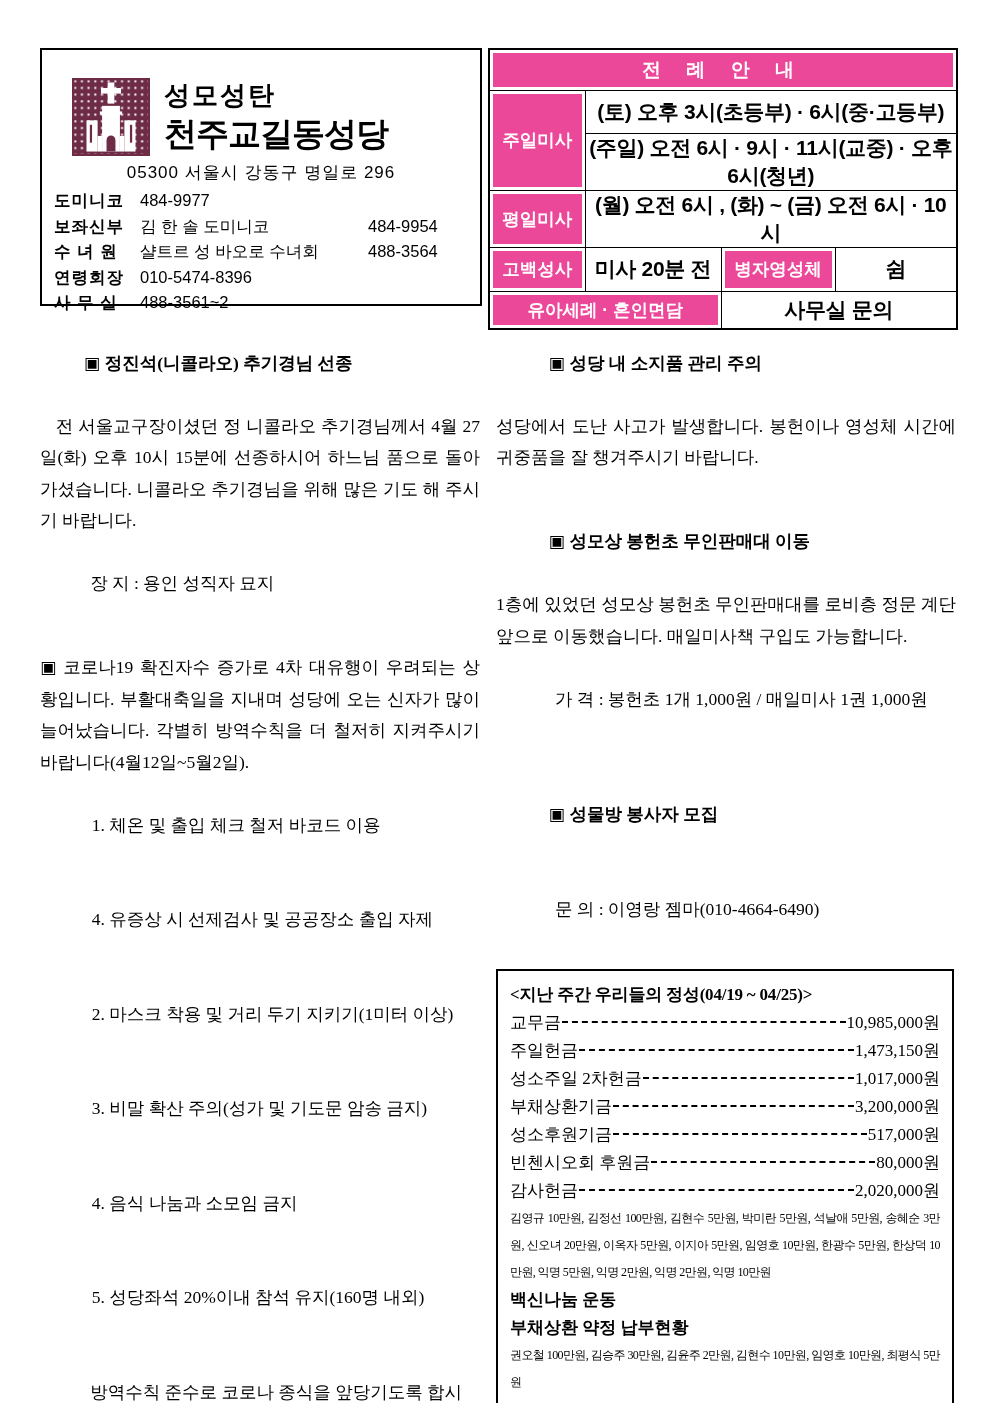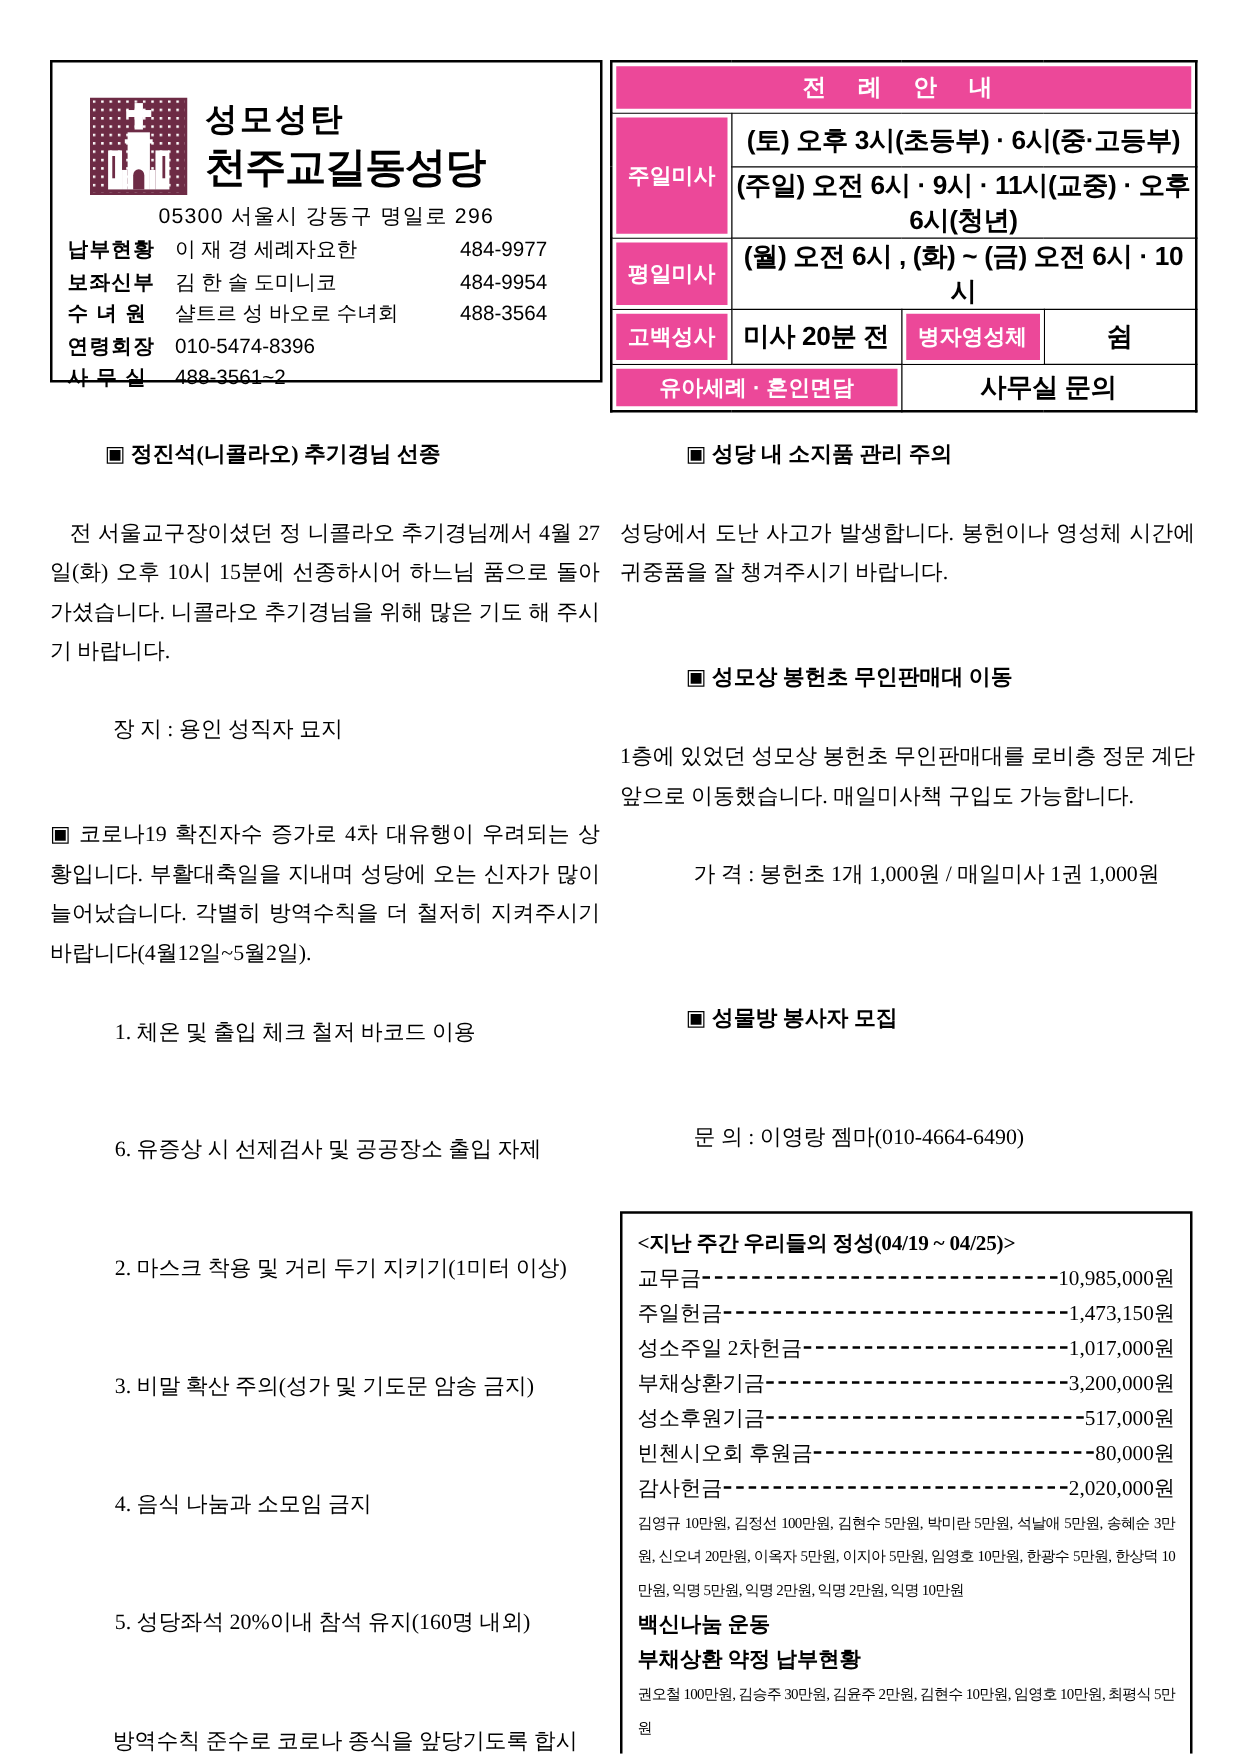--- a/index.html
+++ b/index.html
@@ -89,22 +89,21 @@
         </svg>
         <div class="titles">
           <div class="subtitle">성모성탄</div>
           <div class="title">천주교길동성당</div>
         </div>
       </div>
       <div class="address">05300 서울시 강동구 명일로 296</div>
       <div class="contacts">
 
           <div class="contact-row">
-            <span class="c-label">납부현황</span>
-            <span class="c-value">이 재 경 세례자요한</span>
+            <span class="c-label">도미니코</span>
             <span class="c-phone">484-9977</span>
           </div>
 
           <div class="contact-row">
             <span class="c-label">보좌신부</span>
             <span class="c-value">김 한 솔 도미니코</span>
             <span class="c-phone">484-9954</span>
           </div>
 
           <div class="contact-row">
@@ -199,21 +198,21 @@
 
         <div class="b run">
           <span>▣ 코로나19 확진자수 증가로 4차 대유행이 우려되는 상황입니다. 부활대축일을 지내며 성당에 오는 신자가 많이 늘어났습니다. 각별히 방역수칙을 더 철저히 지켜주시기 바랍니다(4월12일~5월2일).</span>
         </div>
 
         <div class="b li">
           <span>1. 체온 및 출입 체크 철저 바코드 이용</span>
         </div>
 
         <div class="b li">
-          <span>6. 유증상 시 선제검사 및 공공장소 출입 자제</span>
+          <span>4. 유증상 시 선제검사 및 공공장소 출입 자제</span>
         </div>
 
         <div class="b li">
           <span>2. 마스크 착용 및 거리 두기 지키기(1미터 이상)</span>
         </div>
 
         <div class="b li">
           <span>3. 비말 확산 주의(성가 및 기도문 암송 금지)</span>
         </div>
 

